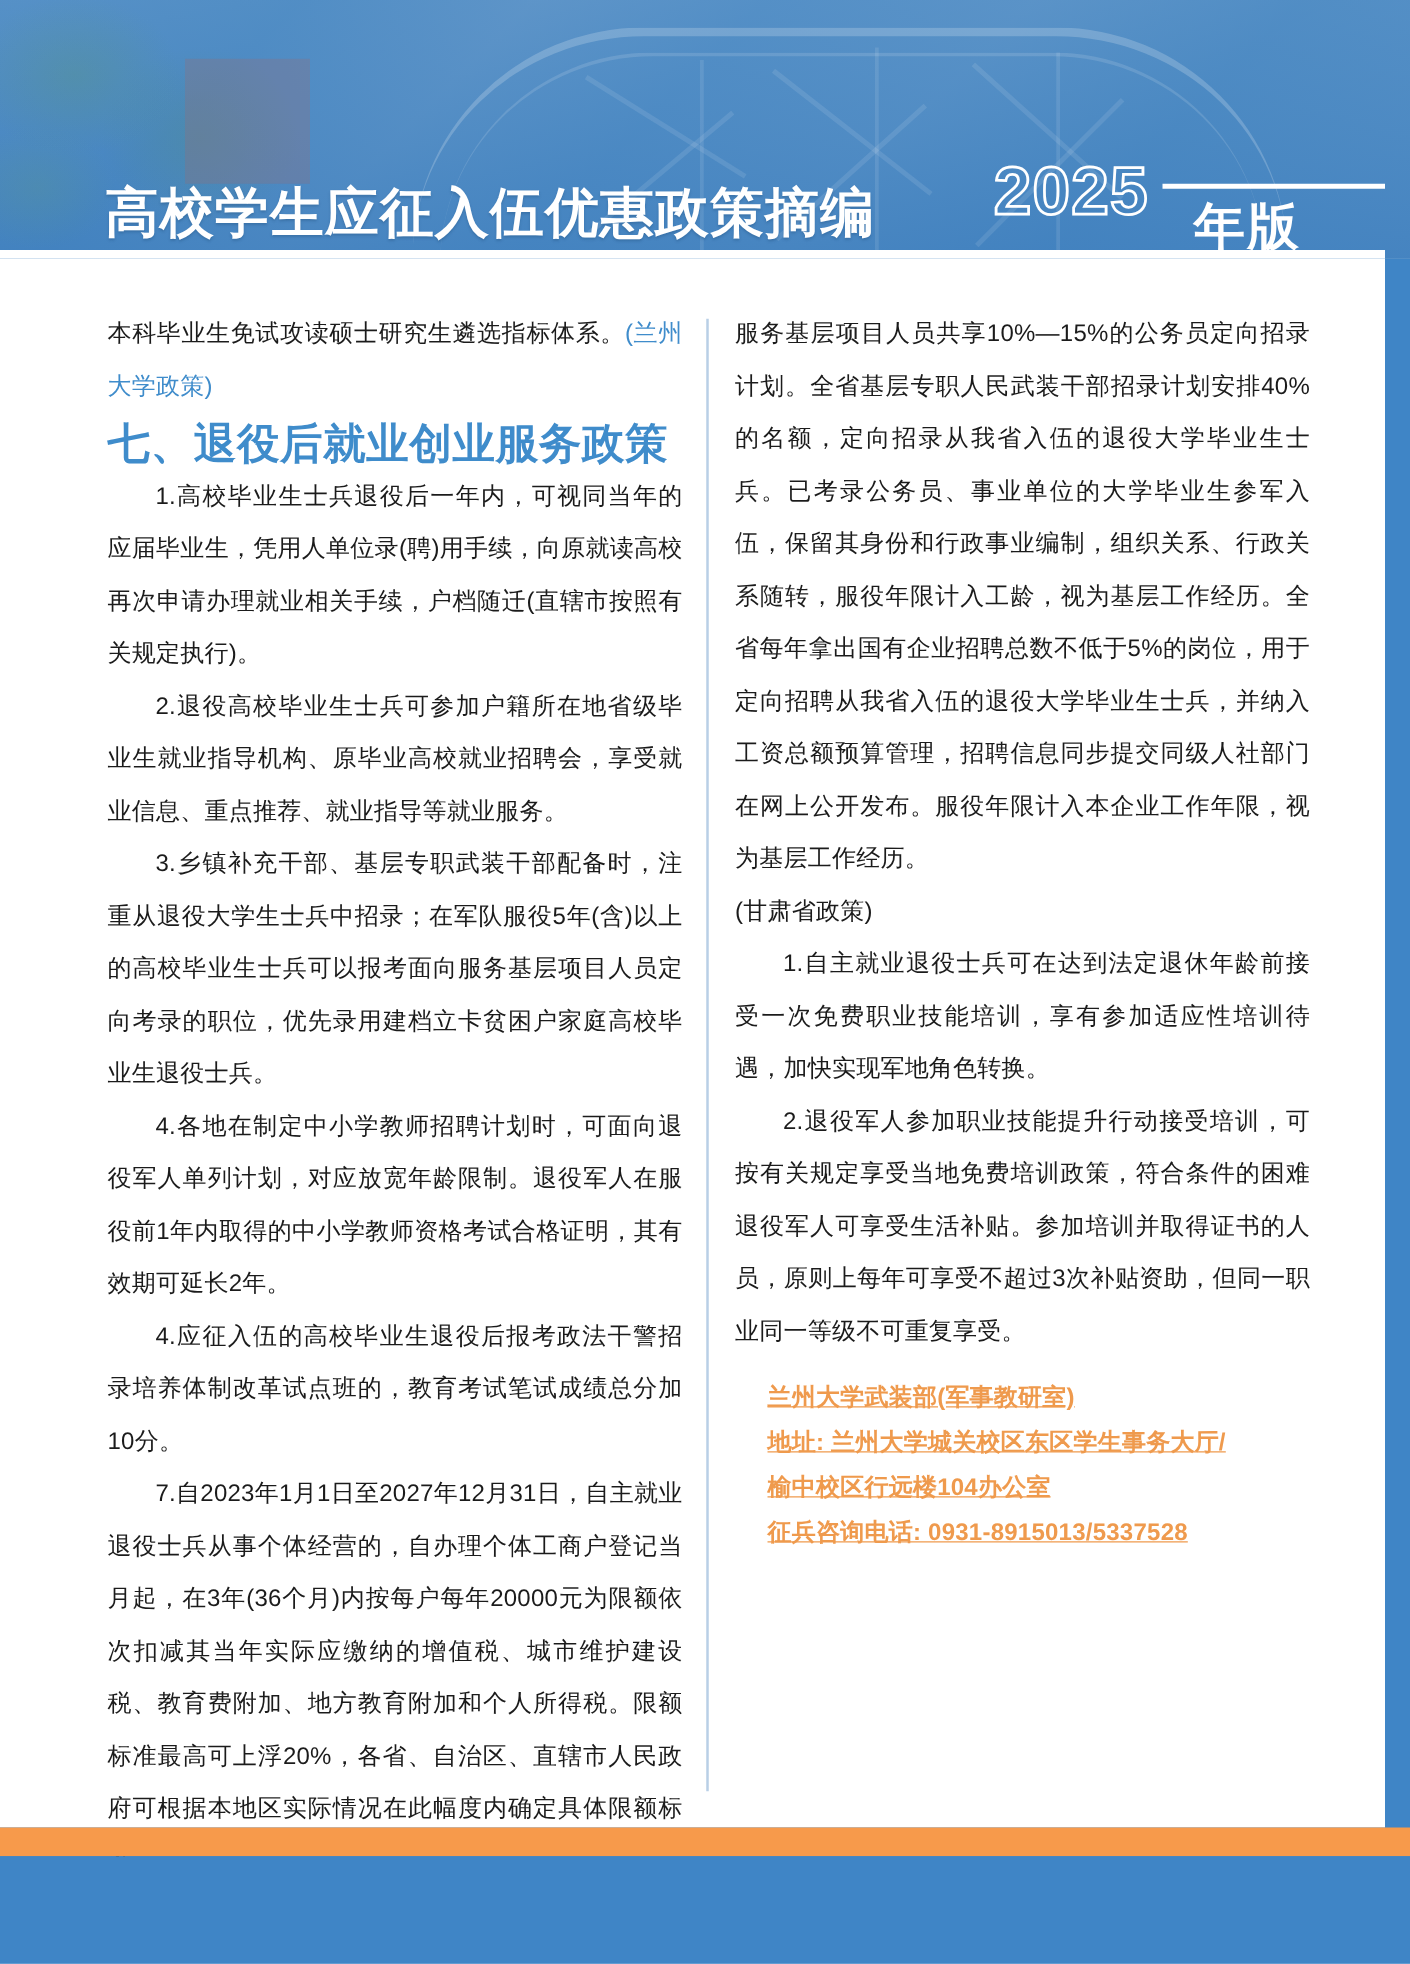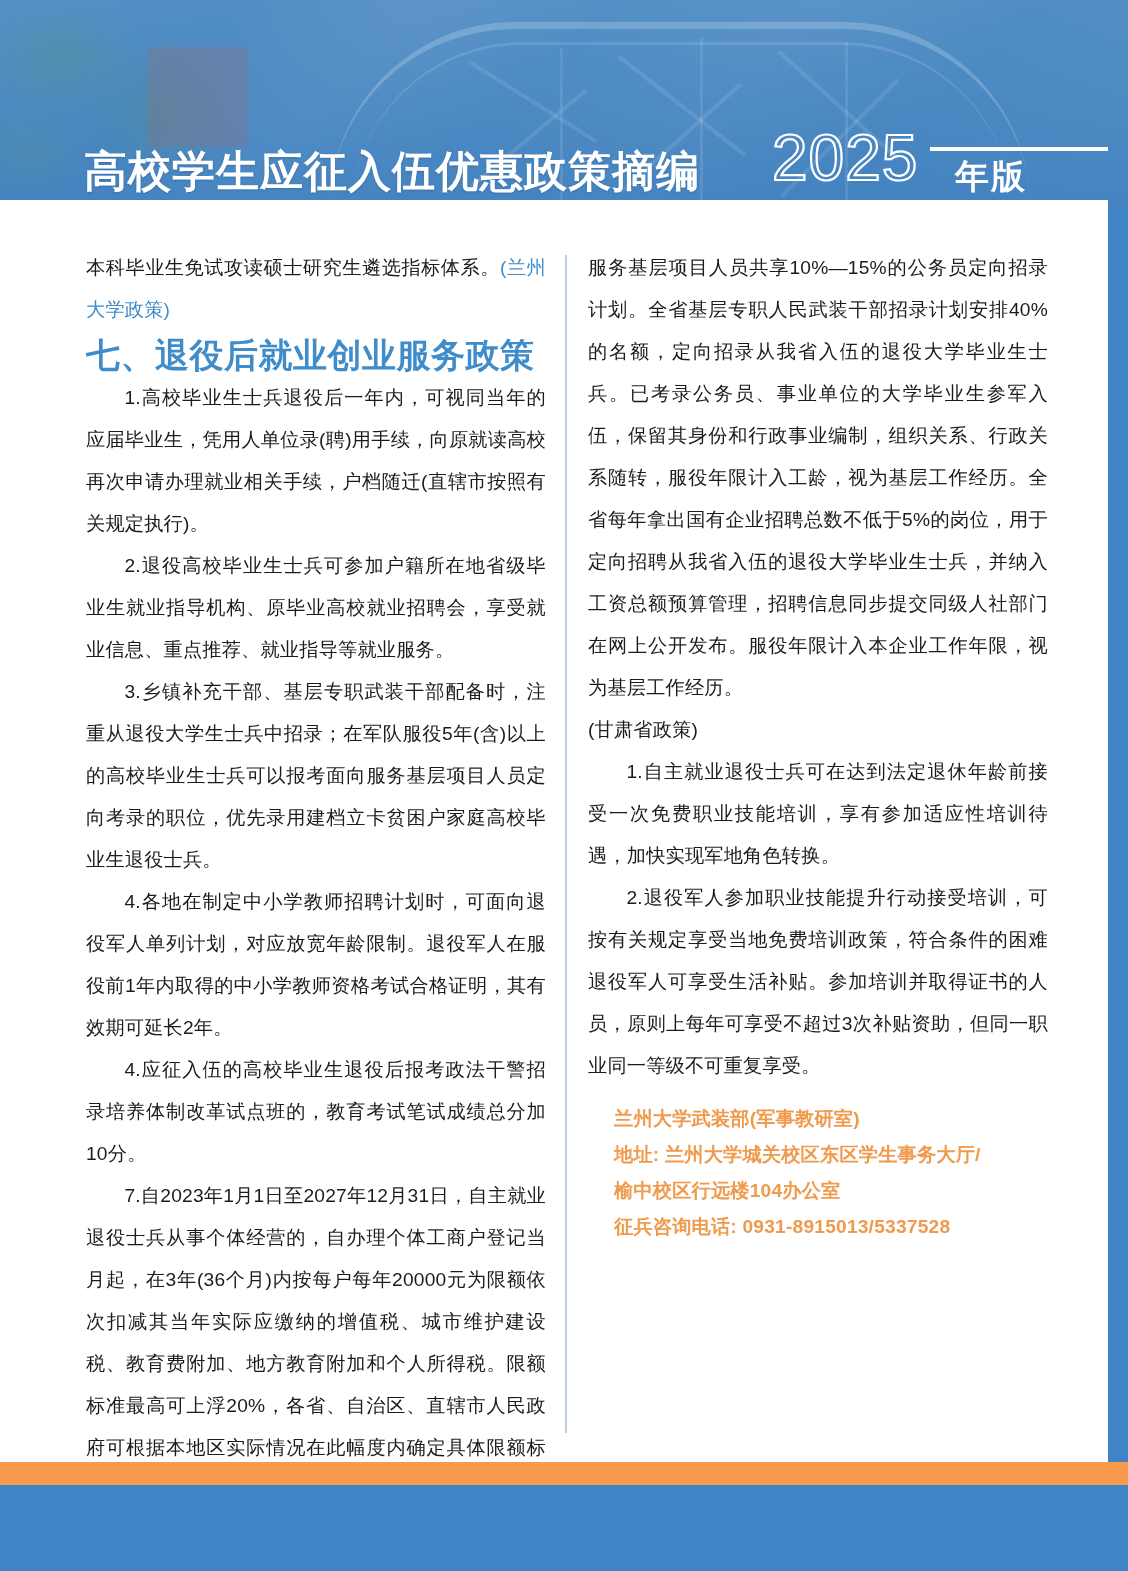--- a/index.html
+++ b/index.html
@@ -92,35 +92,35 @@
     font-weight: bold;
     color: #ffffff;
     letter-spacing: 1px;
     line-height: 1;
     white-space: nowrap;
     text-shadow: 0 1px 2px rgba(20,60,100,.25);
   }
 
   .banner-year {
     position: absolute;
-    left: 772px;
+    left: 795px;
     top: 126px;
-    font-size: 64px;
+    font-size: 54px;
     line-height: 1;
-    font-weight: 400;
+    font-weight: 700;
     color: transparent;
     -webkit-text-stroke: 2.2px #ffffff;
     letter-spacing: 1px;
     white-space: nowrap;
   }
   .banner-yearsuffix {
     position: absolute;
     left: 955px;
     top: 154px;
-    font-size: 34px;
+    font-size: 41px;
     font-weight: bold;
     color: #ffffff;
     letter-spacing: 2px;
     white-space: nowrap;
   }
   .banner-rule {
     position: absolute;
     left: 930px;
     top: 147px;
     width: 178px;
@@ -186,21 +186,21 @@
 
   
   .contact {
     margin-top: 14px;
     color: #ef9a4d;
     font-weight: bold;
     font-size: 19.2px;
     line-height: 36px;
     padding-left: 26px;
   }
-  .contact div { white-space: nowrap; }
+  .contact div { white-space: nowrap; text-decoration: underline; }
 
   
   .footer-bar {
     position: absolute;
     left: 0;
     top: 1462px;
     width: 1128px;
     height: 23px;
     background: #f79a4b;
   }

